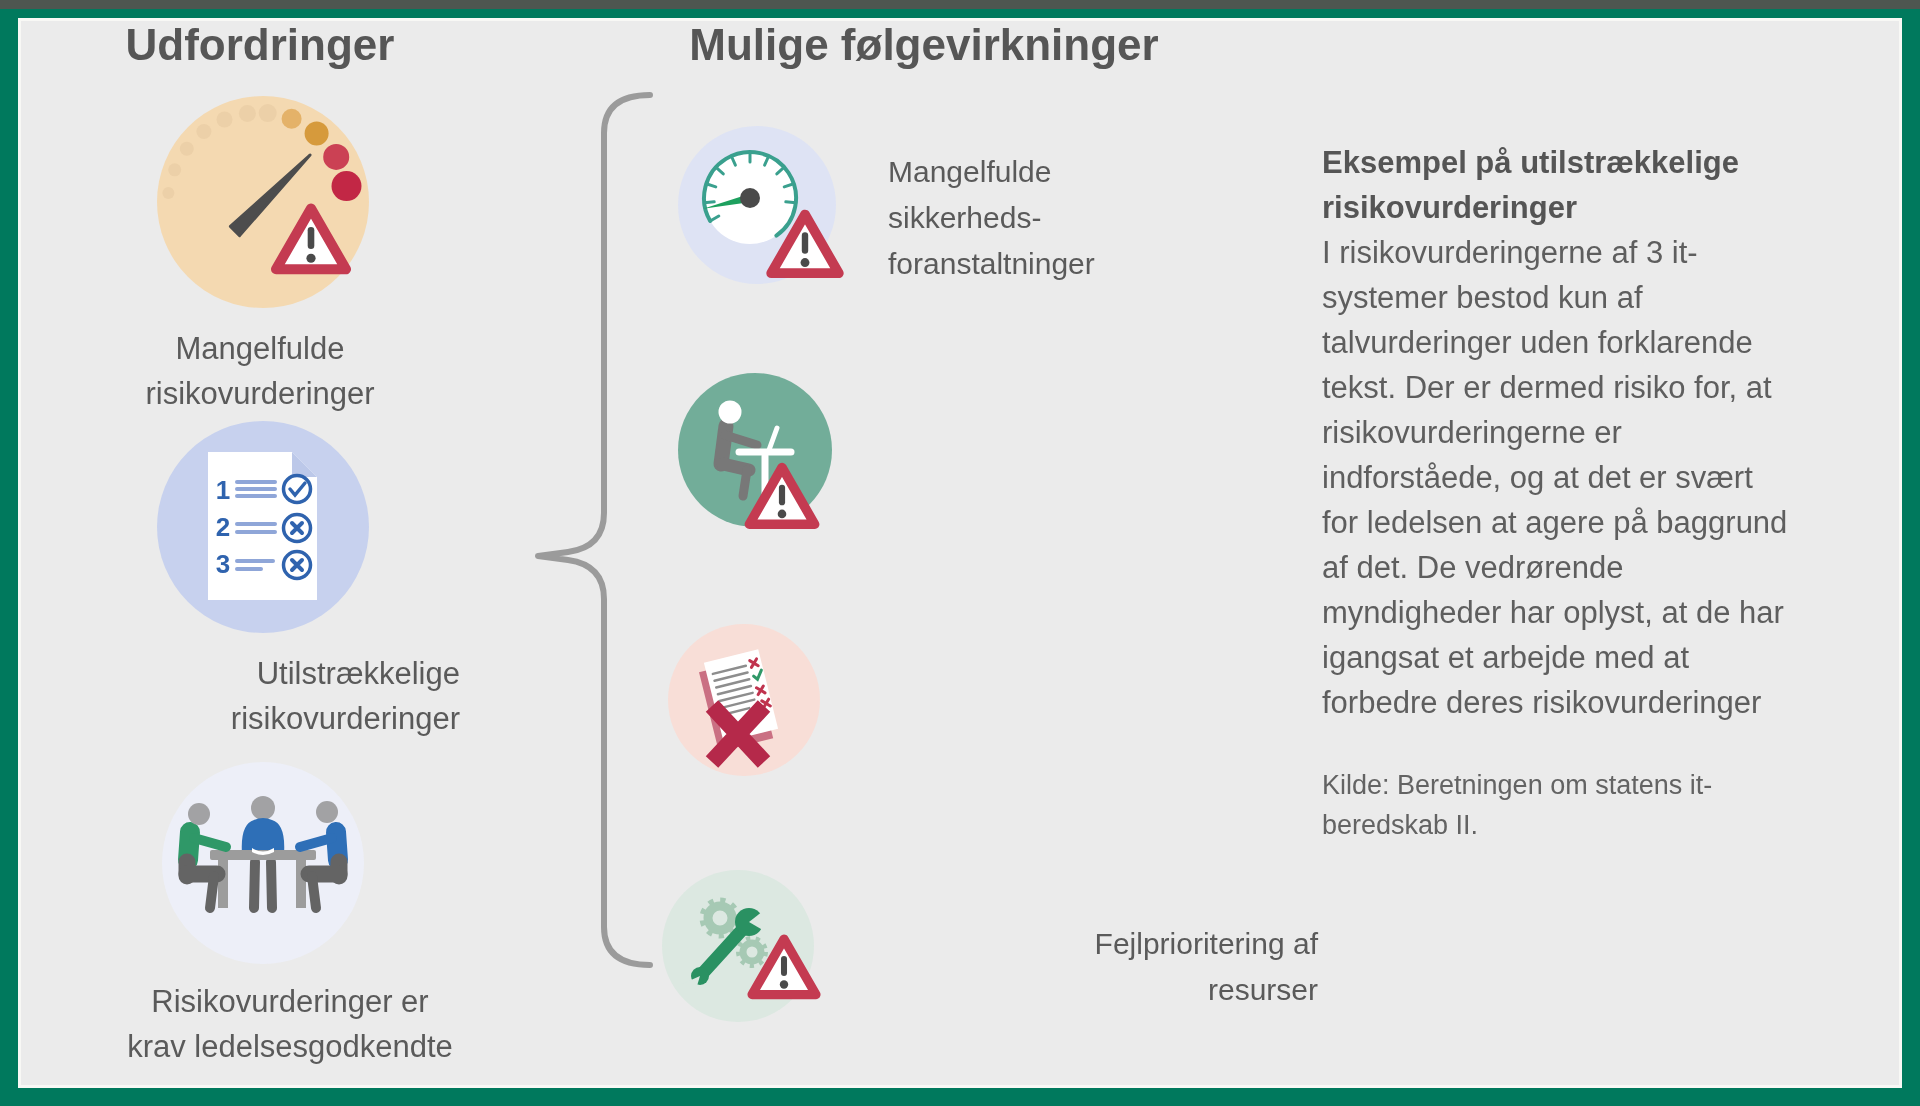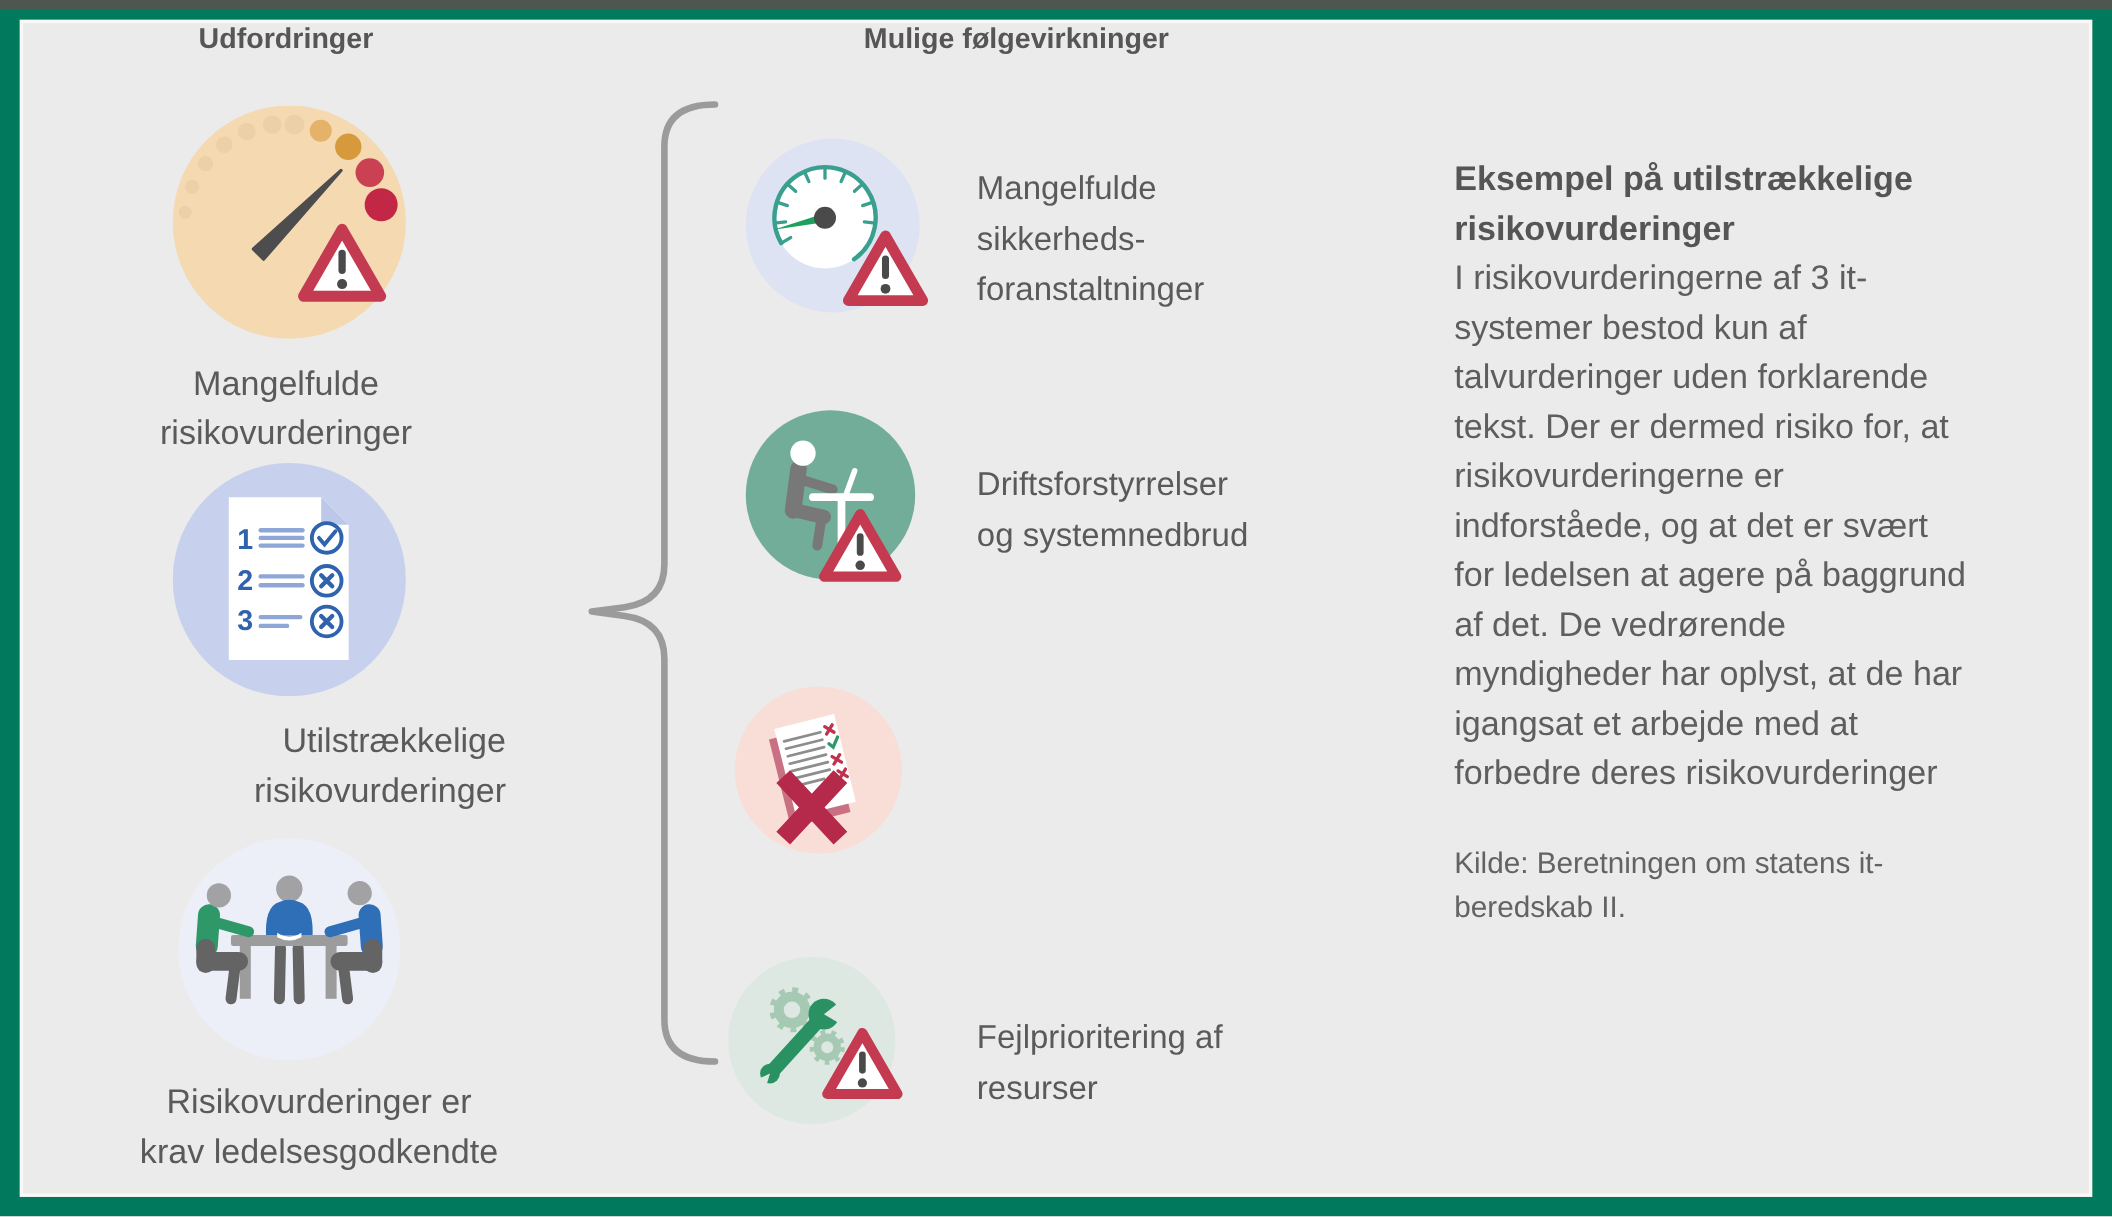--- a/index.html
+++ b/index.html
@@ -1,19 +1,19 @@
 <!DOCTYPE html>
 <html><head>
 <meta charset="utf-8">
 <style>
   html,body{margin:0;padding:0;background:#ebebeb;}
   .canvas{position:relative;width:1920px;height:1106px;overflow:hidden;background:#ebebeb;
           font-family:"Liberation Sans",sans-serif;color:#5a5a5a;}
   .abs{position:absolute;}
-  .col-header{font-size:26px;font-weight:bold;color:#565656;text-align:center;white-space:pre-line;}
+  .col-header{font-size:44px;font-weight:bold;color:#565656;text-align:center;white-space:pre-line;}
   .challenge-label{font-size:31px;line-height:45px;color:#5a5a5a;text-align:center;white-space:pre-line;}
   .consequence-label{font-size:30px;line-height:46px;color:#5a5a5a;text-align:left;white-space:pre-line;}
   .panel-title{font-size:31px;line-height:45px;font-weight:bold;color:#555;white-space:pre-line;margin:0;}
   .panel-body{font-size:31px;line-height:45px;color:#5e5e5e;white-space:pre-line;margin:0;}
   .panel-source{font-size:27px;line-height:40px;color:#636363;white-space:pre-line;margin:40px 0 0 0;}
   .frame{position:absolute;inset:0;border:18px solid #00795d;box-sizing:border-box;pointer-events:none;}
   .frame-inner{position:absolute;inset:18px;border:3px solid #f8f8f5;box-sizing:border-box;pointer-events:none;}
   .top-strip{position:absolute;left:0;top:0;width:1920px;height:9px;background:#4e5650;pointer-events:none;}
   svg{display:block;}
 </style>
@@ -159,22 +159,20 @@
       <line x1="70" y1="98" x2="66" y2="124" stroke="#787878" stroke-width="9" stroke-linecap="round"></line>
       <circle cx="53" cy="40" r="11.5" fill="#ffffff"></circle>
     </g>
     <g stroke="#ffffff" stroke-linecap="round">
       <line x1="62" y1="80" x2="114" y2="80" stroke-width="7"></line>
       <line x1="88" y1="84" x2="88" y2="130" stroke-width="7"></line>
       <line x1="100" y1="56" x2="92" y2="78" stroke-width="5"></line>
     </g>
     <use href="#warn-tri" x="62" y="84" width="86" height="78"></use>
   </svg>
-  <div class="abs consequence-label" style="left:888px;top:418px;width:430px;">Driftsforstyrrelser
-og systemnedbrud</div>
 
   <svg class="abs" style="left:666px;top:622px;" width="185" height="165" viewBox="0 0 185 165">
     <circle cx="78" cy="78" r="76" fill="#f8ded7"></circle>
     <g transform="rotate(-14 74 74)">
       <rect x="40" y="41" width="56" height="82" fill="#ca7083"></rect>
       <rect x="47" y="33" width="56" height="82" fill="#ffffff"></rect>
       <g stroke="#8d8d8d" stroke-width="2.5" stroke-linecap="round">
         <line x1="53" y1="46" x2="87" y2="46"></line>
           <line x1="53" y1="53" x2="87" y2="53"></line>
         <line x1="53" y1="60" x2="87" y2="60"></line>
@@ -203,21 +201,21 @@
     </g>
     <g>
       <line x1="40" y1="106" x2="80" y2="62" stroke="#2a9162" stroke-width="13" stroke-linecap="round"></line>
       <circle cx="87" cy="54" r="14" fill="#2a9162"></circle>
       <polygon points="87,54 110,36 104,64" fill="#dce8e1"></polygon>
       <circle cx="38" cy="108" r="9" fill="#2a9162"></circle>
       <polygon points="38,108 20,116 32,128" fill="#dce8e1"></polygon>
     </g>
     <use href="#warn-tri" x="80" y="60" width="84" height="76"></use>
   </svg>
-  <div class="abs consequence-label" style="left:888px;top:921px;width:430px;">Fejlprioritering af
+  <div class="abs consequence-label" style="left:888px;top:921px;width:430px;text-align:right;">Fejlprioritering af
 resurser</div>
 
   <div class="abs" style="left:1322px;top:140px;width:600px;">
     <p class="panel-title">Eksempel på utilstrækkelige
 risikovurderinger</p>
     <p class="panel-body">I risikovurderingerne af 3 it-
 systemer bestod kun af
 talvurderinger uden forklarende
 tekst. Der er dermed risiko for, at
 risikovurderingerne er

